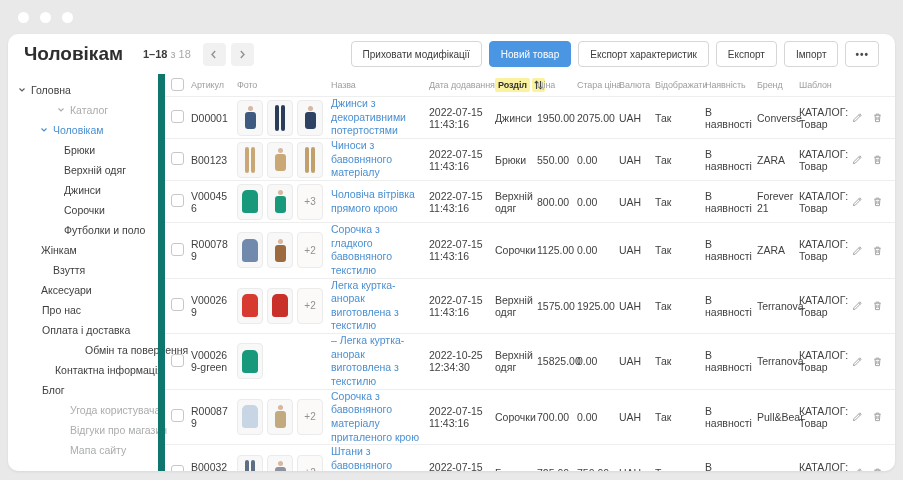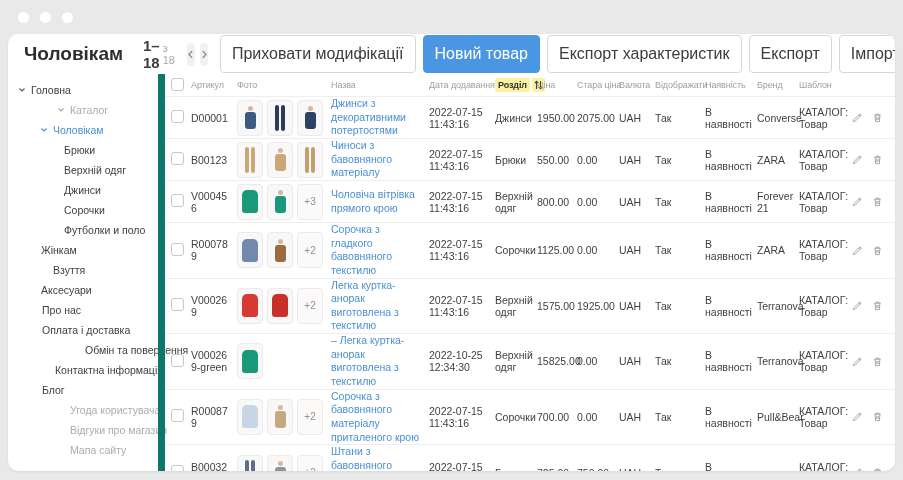--- a/index.html
+++ b/index.html
@@ -8,27 +8,27 @@
   body{background:#e9e9e9; font-family:"Liberation Sans", sans-serif; position:relative;}
 
   .window-dots{position:absolute; top:12px; left:18px; display:flex; gap:11px;}
   .dot{width:11px;height:11px;border-radius:50%;background:#ffffff;}
 
   .card{position:absolute; left:8px; right:8px; top:34px; bottom:9px; background:#fff;
         border-radius:10px; overflow:hidden; box-shadow:0 1px 3px rgba(0,0,0,.07);}
 
   .card-header{display:flex; align-items:center; height:40px; padding:0 16px;}
   .page-title{font-size:19px; font-weight:700; color:#2e2e2e; margin-right:20px;}
-  .p-range{font-size:15px; font-weight:700; color:#3c3c3c;}
+  .p-range{font-size:11px; font-weight:700; color:#3c3c3c;}
   .p-of{font-size:11px; color:#a9a9a9; margin-left:3px; margin-right:12px;}
   .p-btn{width:23px;height:23px;border:none;background:#f1f1f2;border-radius:4px;color:#8f9296;
          display:inline-flex;align-items:center;justify-content:center;margin-right:5px;cursor:pointer;}
   .spacer{flex:1;}
-  .btn{height:38px; padding:0 11px; background:#fff; border:1px solid #d4d6d8; border-radius:4px;
-       font-size:16px; color:#3c3c3c; font-family:inherit; cursor:pointer; margin-left:7px; white-space:nowrap;}
+  .btn{height:26px; padding:0 11px; background:#fff; border:1px solid #d4d6d8; border-radius:4px;
+       font-size:10px; color:#3c3c3c; font-family:inherit; cursor:pointer; margin-left:7px; white-space:nowrap;}
   .btn.primary{background:var(--accent); border-color:var(--accent); color:#fff;text-align:center;}
   .btn.more{padding:0 9px; font-weight:700; letter-spacing:1px; color:#4a4a4a;}
 
   .content{display:flex; height:calc(100% - 40px);justify-content:flex-end;}
   .sidebar{width:150px; flex:none; padding-top:6px;}
   .s-item{display:flex; align-items:center; height:20px; font-size:10.5px; color:#3e3e3e; cursor:pointer; white-space:nowrap;}
   .s-item .chev{width:10px; margin-right:3px; color:#595d61; display:inline-flex; align-items:center; flex:none;}
   .s-item.muted{color:#aaacae;margin-left:28px;} .s-item.muted .chev{color:#aaacae;}
   .s-item.active{color:var(--link);} .s-item.active .chev{color:var(--link);}
 

